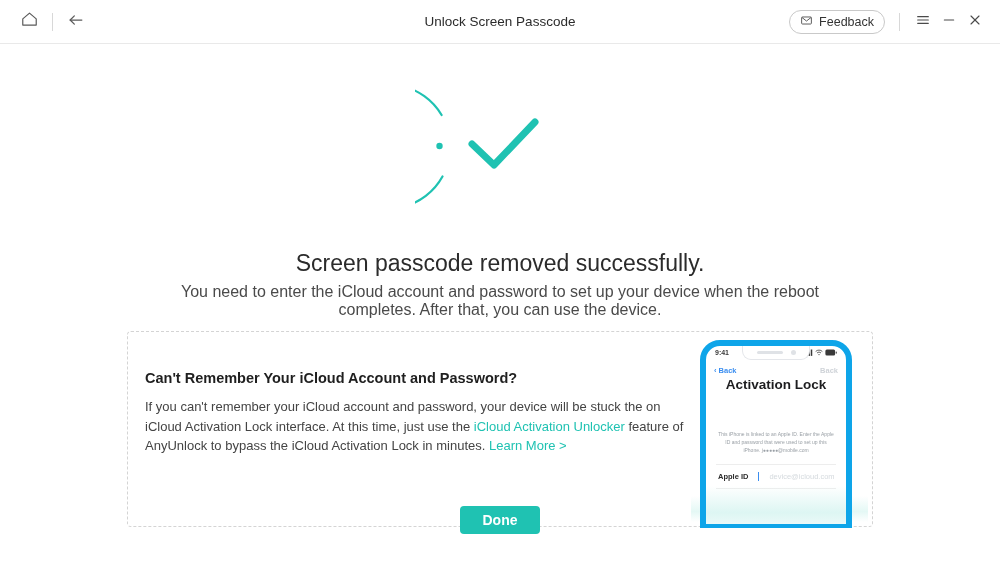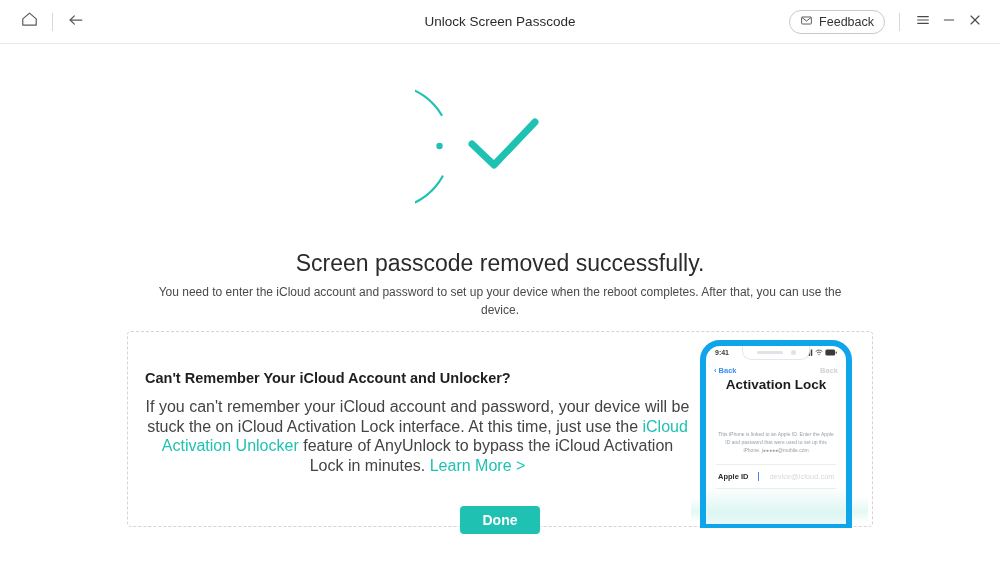--- a/index.html
+++ b/index.html
@@ -70,40 +70,40 @@
   }
 
   .headline {
     position: absolute; top: 206px; left: 0; width: 1000px;
     text-align: center;
     font-size: 23px; color: #2b2b2b; font-weight: 400;
   }
   .subline {
     position: absolute; top: 239px; left: 150px; width: 700px;
     text-align: center;
-    font-size: 12px; color: #4a4a4a; line-height: 18px;
+    font-size: 16px; color: #4a4a4a; line-height: 18px;
   }
 
   
   .info-box {
     position: absolute;
     left: 127px; top: 287px;
     width: 746px; height: 196px;
     border: 1px dashed #d4d4d4;
     border-radius: 4px;
   }
   .info-text {
     position: absolute; left: 17px; top: 38px; width: 545px;
   }
   .info-title {
     font-size: 14.5px; font-weight: bold; color: #1f1f1f;
     margin-bottom: 11px;
   }
   .info-body {
-    font-size: 16px; color: #444; line-height: 19.5px; text-align: center;
+    font-size: 13px; color: #444; line-height: 19.5px;
   }
   .tlink { color: #1fc2b2; cursor: pointer; }
 
   
   .phone-area {
     position: absolute; right: 0px; top: 0px;
     width: 185px; height: 196px; overflow: hidden;
   }
   .phone {
     position: absolute; left: 13px; top: 8px;
@@ -265,21 +265,21 @@
         </svg>
       </span>
     </div>
 
     <div class="headline">Screen passcode removed successfully.</div>
     <div class="subline">You need to enter the iCloud account and password to set up your device when the reboot completes. After that, you can use the device.</div>
 
     <div class="info-box">
 
       <div class="info-text">
-        <div class="info-title">Can't Remember Your iCloud Account and Unlocker?</div>
+        <div class="info-title">Can't Remember Your iCloud Account and Password?</div>
         <div class="info-body"><span>If you can't remember your iCloud account and password, your device will be stuck the on iCloud Activation Lock interface. At this time, just use the </span><span class="tlink">iCloud Activation Unlocker</span><span> feature of AnyUnlock to bypass the iCloud Activation Lock in minutes. </span><span class="tlink">Learn More &gt;</span></div>
       </div>
 
       <div class="phone-area">
         <div class="phone-shadow"></div>
         <div class="phone">
 
           <div class="status">
             <span>9:41</span>
             <span class="icons">

